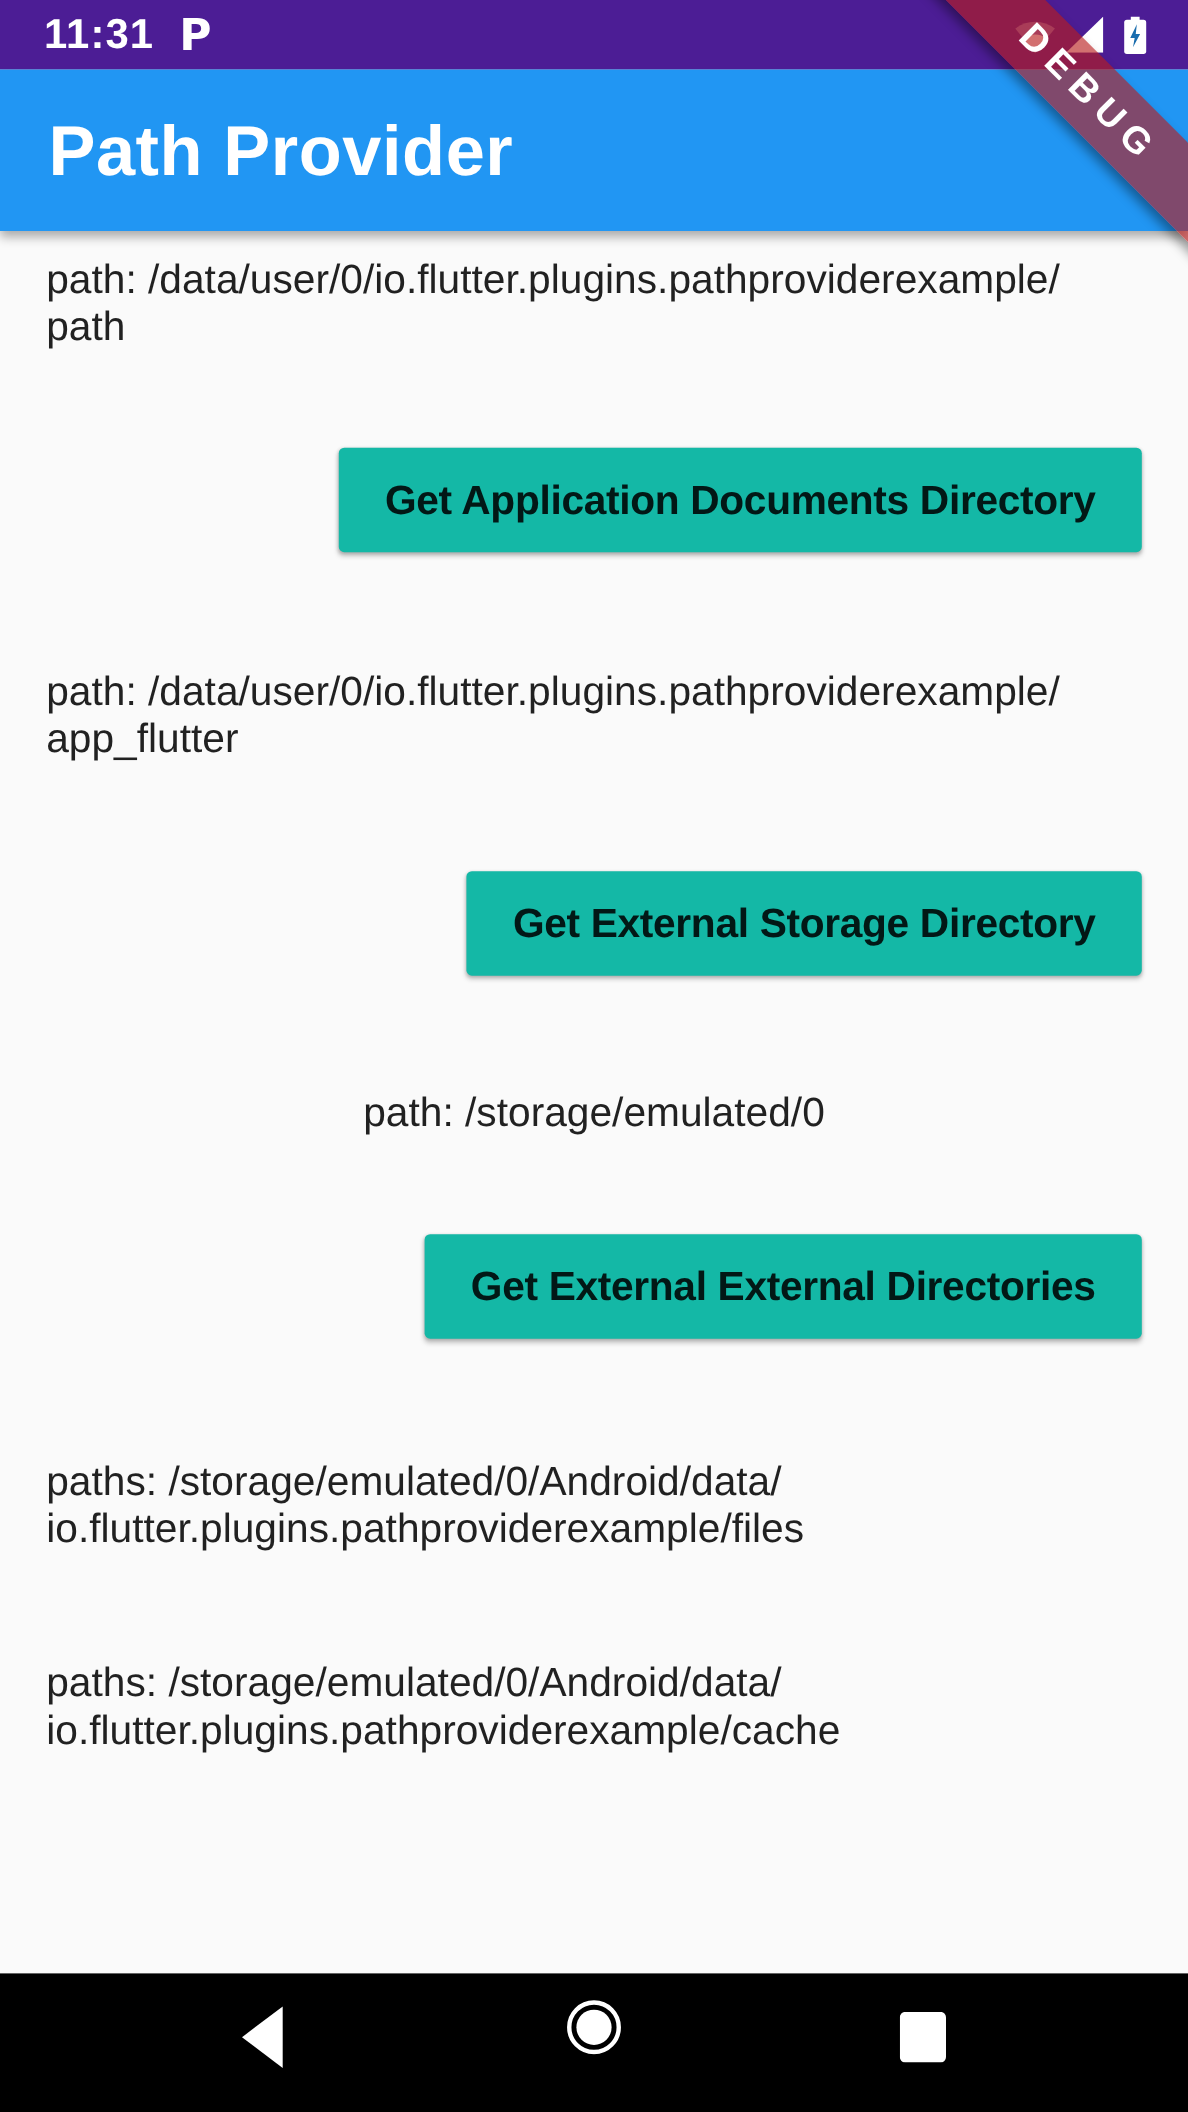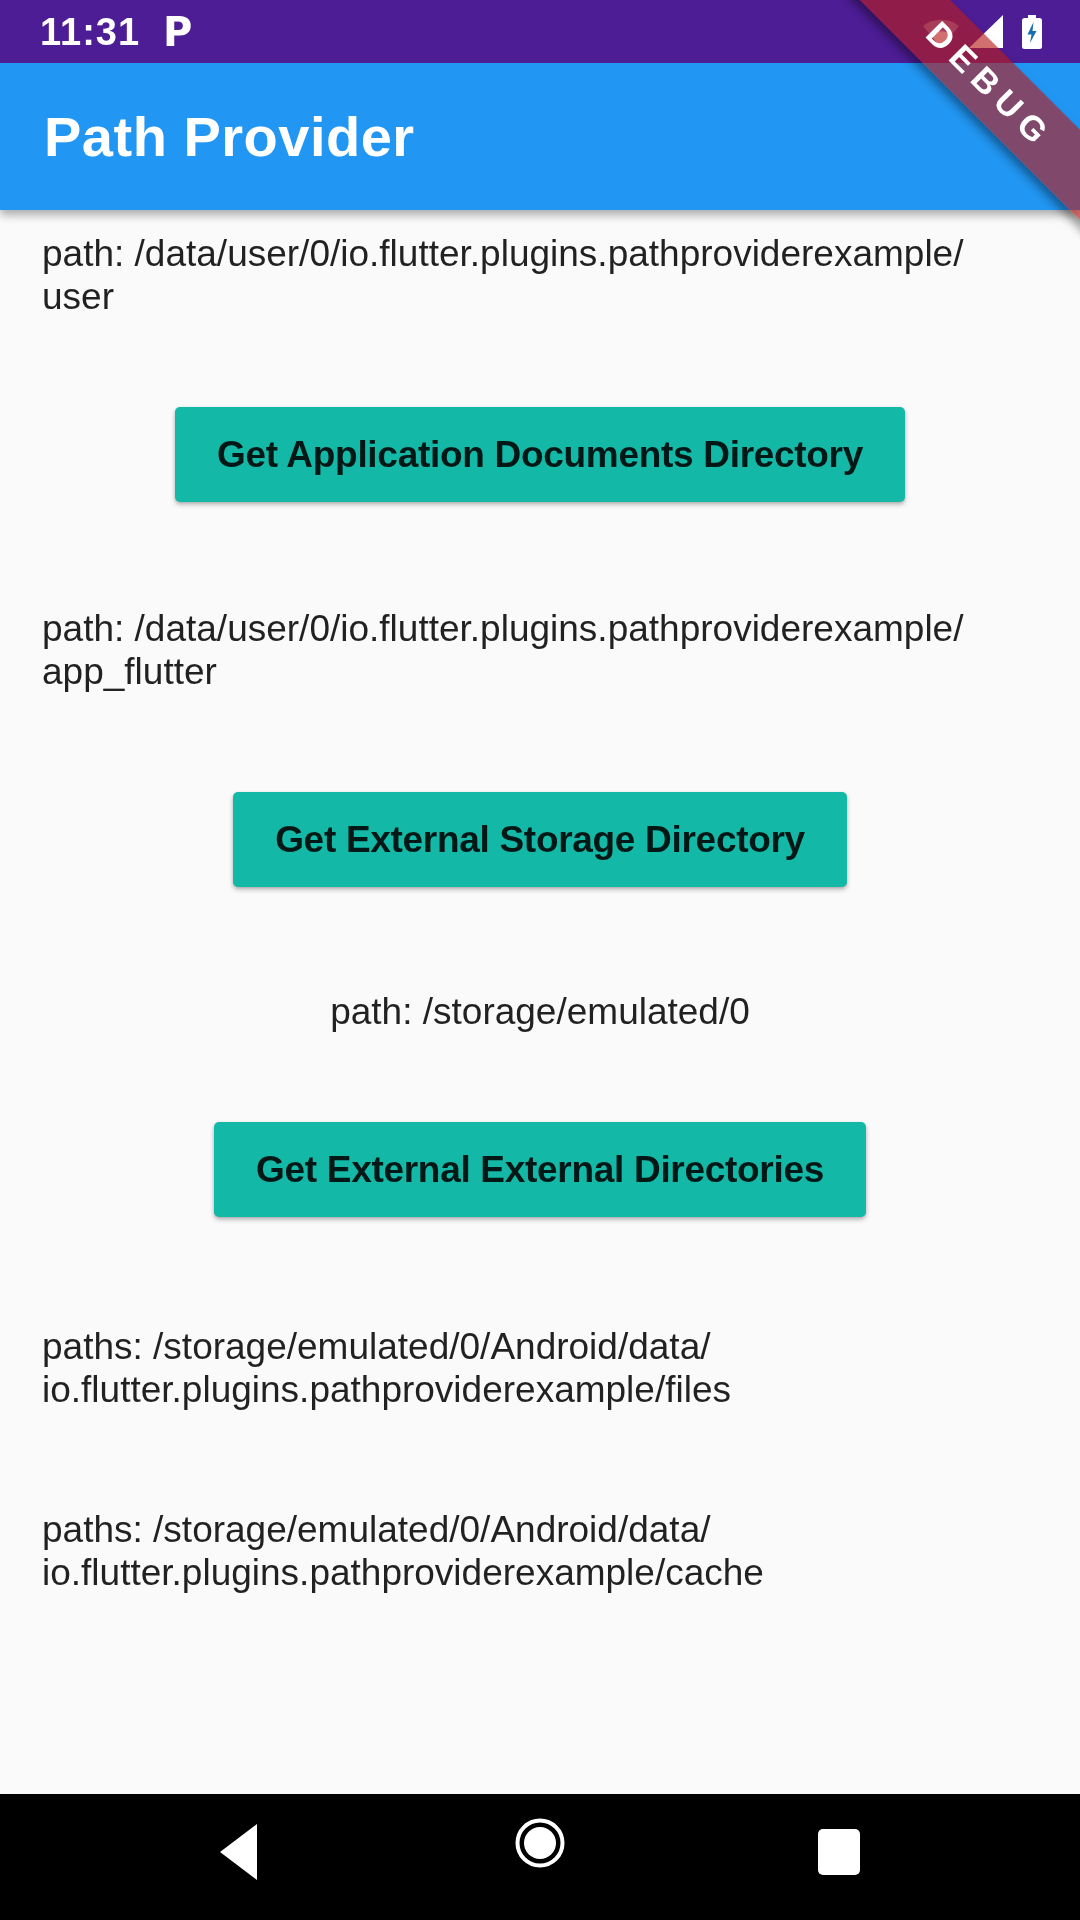--- a/index.html
+++ b/index.html
@@ -29,35 +29,35 @@
   }
   .status-icons svg { display:block; }
   .sig-gap1 { width:7px; } .sig-gap2 { width:18px; }
   
   .app-bar {
     position:absolute; top:63px; left:0; right:0; height:147px;
     background:#2196f3; z-index:4;
     box-shadow:0 5px 9px rgba(0,0,0,0.32);
     display:flex; align-items:center; padding-left:44px;
   }
-  .app-title { color:#fff; font-size:56px; font-weight:700; letter-spacing:0.5px; }
+  .app-title { color:#fff; font-size:64px; font-weight:700; letter-spacing:0.5px; }
   
   .debug-banner {
     position:absolute; left:770px; top:53px; width:440px; height:64px;
     transform:rotate(45deg);
     background:rgba(183,28,28,0.63);
     box-shadow:0 6px 10px rgba(0,0,0,0.38);
     z-index:10;
     display:flex; align-items:center; justify-content:center;
     color:#fff; font-size:34px; font-weight:700; letter-spacing:8px;
   }
   
   .content {
     position:absolute; top:210px; left:0; right:0;
-    display:flex; flex-direction:column; align-items:center;
+    display:flex; flex-direction:column; align-items:flex-end;
     padding:0 42px; z-index:1;
   }
   .path-text {
     width:100%; font-size:37px; line-height:43px;
     color:rgba(0,0,0,0.87); text-align:left;
   }
   .path-text.center { text-align:center; }
   .path-text div { white-space:nowrap; }
   .path-text.center div { white-space:normal; }
   .btn {
@@ -117,21 +117,21 @@
   <div class="app-bar">
     <span class="app-title">Path Provider</span>
   </div>
 
   <div class="debug-banner">DEBUG</div>
 
   <div class="content">
 
     <div class="path-text s1">
       <div>path: /data/user/0/io.flutter.plugins.pathproviderexample/</div>
-      <div>user</div>
+      <div>path</div>
     </div>
 
     <button class="btn s2">Get Application Documents Directory</button>
 
     <div class="path-text s3">
       <div>path: /data/user/0/io.flutter.plugins.pathproviderexample/</div>
       <div>app_flutter</div>
     </div>
 
     <button class="btn s4">Get External Storage Directory</button>

